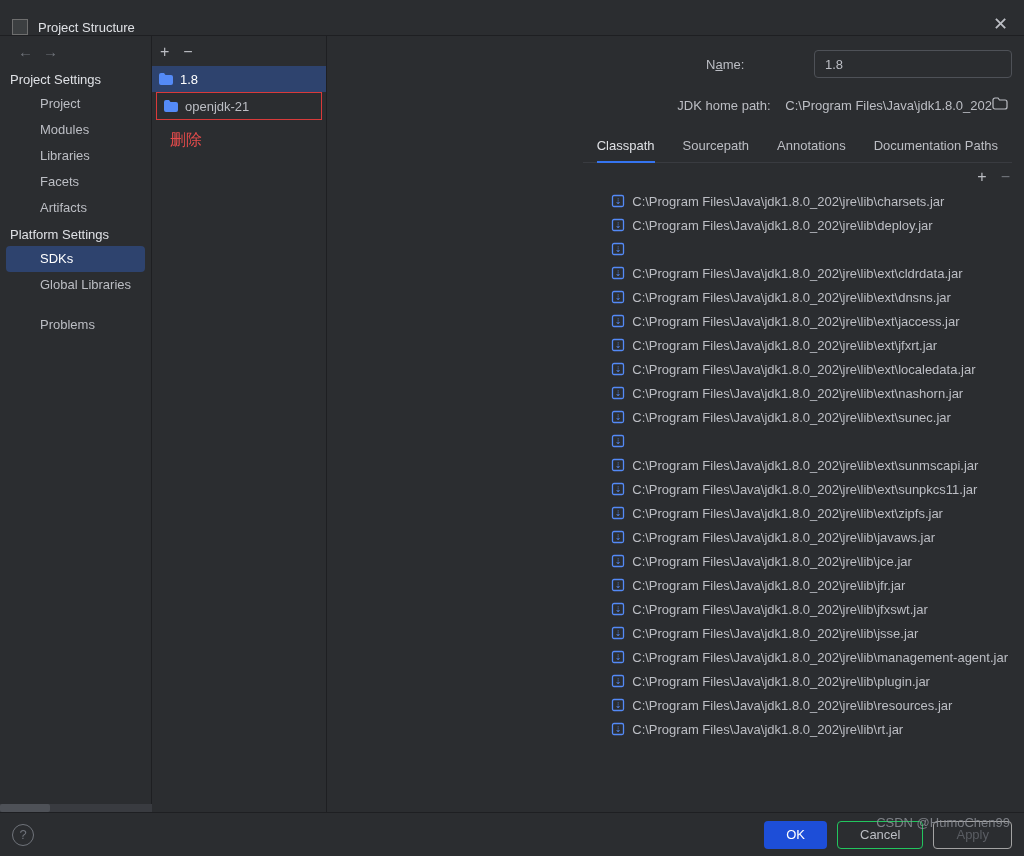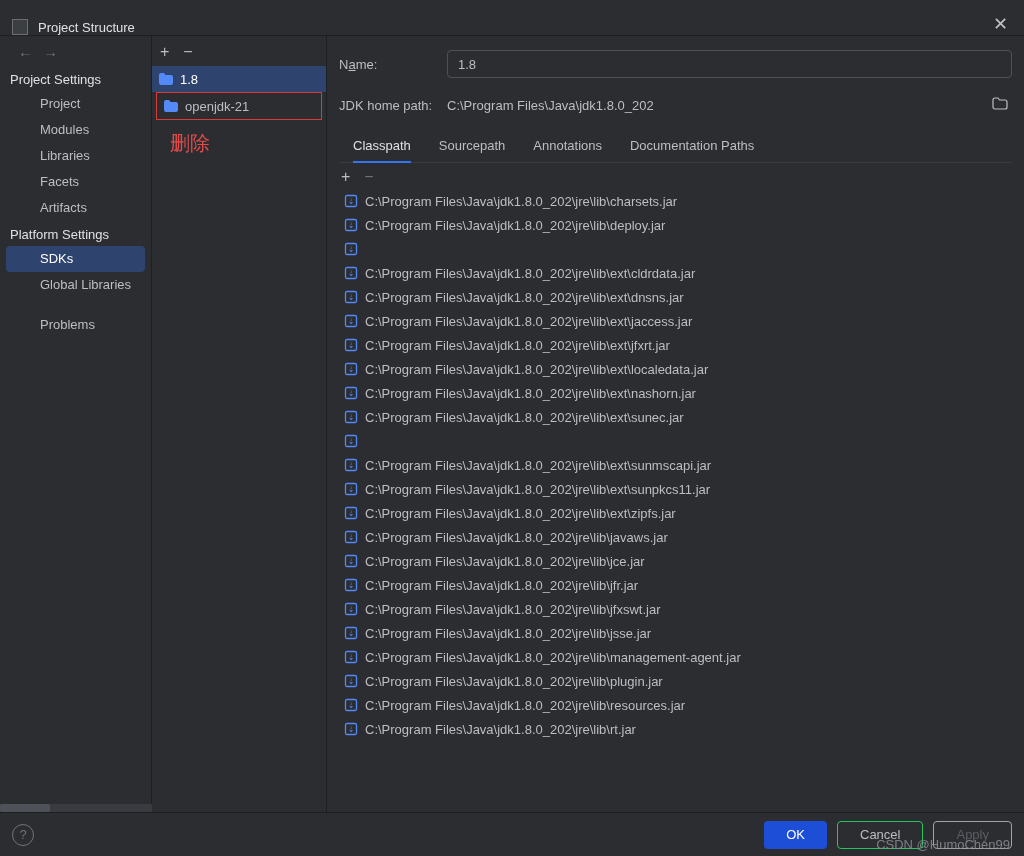--- a/index.html
+++ b/index.html
@@ -17,22 +17,22 @@
 .nav-item.selected { background: #2e436e; color: #fff; border-radius: 4px; margin: 0 6px; padding-left: 34px; }
 .scrollbar-stub { height: 8px; background: #393b40; position: absolute; bottom: 44px; left: 0; width: 152px; }
 .scrollbar-stub::before { content:""; position:absolute; left:0; width:50px; height:8px; background:#4e5157; border-radius:2px; }
 .list-col { width: 175px; border-right: 1px solid #1e1f22; padding-top: 2px; }
 .list-toolbar { height: 28px; display: flex; align-items: center; gap: 14px; padding: 0 8px; }
 .pm-btn { font-size: 16px; color: #bcbec4; cursor:pointer; line-height:1; }
 .sdk-item { height: 26px; display: flex; align-items: center; gap: 6px; padding: 0 6px; font-size: 13px; cursor:pointer; }
 .sdk-item.selected { background: #2e436e; color:#fff; }
 .sdk-icon { width:16px; display:inline-flex; justify-content:center; }
 .delete-box { border: 1.5px solid #d93a3a; margin: 0 4px; }
-.delete-label { color: #e34b4b; font-size: 20px; padding: 10px 0 0 18px; font-weight: 500; }
-.detail-col { flex: 1; display: flex; flex-direction: column; padding: 14px 12px 0 12px; }
+.delete-label { color: #e34b4b; font-size: 16px; padding: 10px 0 0 18px; font-weight: 500; }
+.detail-col { flex: 1; display: flex; flex-direction: column; padding: 14px 12px 0 12px; align-items: flex-end; }
 .row { display: flex; align-items: center; margin-bottom: 14px; gap: 12px; }
 .field-label { width: 96px; color: #bcbec4; font-size: 13px; }
 .u { text-decoration: underline; }
 .text-input { flex:1; background:#2b2d30; border:1px solid #4e5157; border-radius:4px; height:28px; padding:0 10px; color:#bcbec4; font-size:13px; }
 .path-display { flex:1; display:flex; align-items:center; justify-content:space-between; height:26px; padding-right:4px; color:#bcbec4; }
 .folder-btn { color:#bcbec4; font-size:14px; cursor:pointer; }
 .tabs { display:flex; gap:28px; border-bottom:1px solid #393b40; padding:0 14px; }
 .tab { padding:6px 0 8px 0; color:#bcbec4; cursor:pointer; font-size:13px; }
 .tab.active { color:#dfe1e5; border-bottom:2px solid #3574f0; margin-bottom:-1px; }
 .cp-toolbar { display:flex; gap:14px; padding:6px 2px 4px 2px; }
@@ -40,21 +40,21 @@
 .cp-row { display:flex; align-items:center; gap:6px; height:24px; padding:0 4px; font-size:13px; color:#bcbec4; cursor:pointer; }
 .jar-icon { width:16px; height:14px; display:inline-flex; align-items:center; justify-content:center; }
 .jar-icon svg { display:block; }
 .footer { position:absolute; bottom:0; left:0; right:0; height:44px; border-top:1px solid #1e1f22; display:flex; align-items:center; padding:0 12px; gap:10px; }
 .help-btn { width:22px; height:22px; border:1.5px solid #6f737a; border-radius:50%; display:flex; align-items:center; justify-content:center; color:#6f737a; font-size:13px; cursor:pointer; }
 .spacer { flex:1; }
 .btn { height:28px; padding:0 22px; border-radius:4px; font-size:13px; cursor:pointer; display:flex; align-items:center; }
 .btn-primary { background:#1d4ed8; color:#fff; border:none; }
 .btn-secondary { background:transparent; border:1px solid #22c55e; color:#bcbec4; }
 .btn-disabled { background:transparent; border:1px solid #a3a3a3; color:#5a5d63; cursor:default; }
-.watermark { position:absolute; right:14px; bottom:4px; color:#8b8e95; font-size:13px; opacity:.85; }
+.watermark { position:absolute; right:14px; bottom:26px; color:#8b8e95; font-size:13px; opacity:.85; }
 </style>
 </head>
 <body>
 
 <div class="titlebar">
   <div class="titlebar-icon"></div>
   <div class="titlebar-title">Project Structure</div>
   <div class="close-x">✕</div>
 </div>
 

